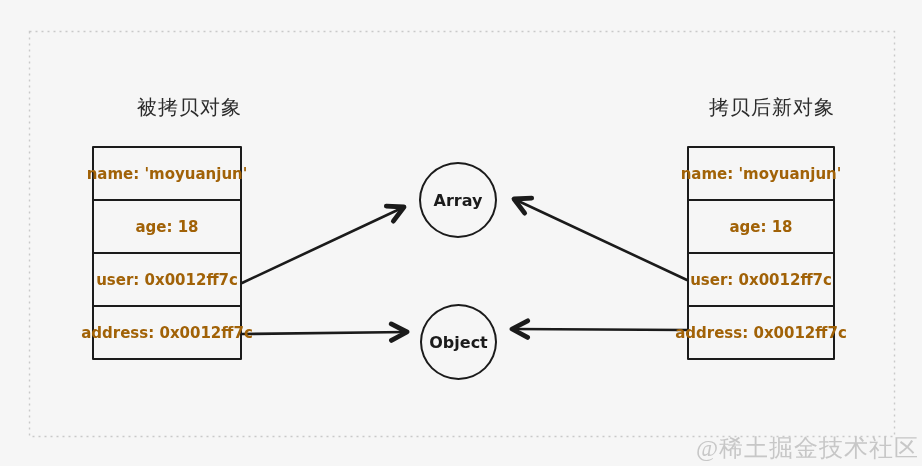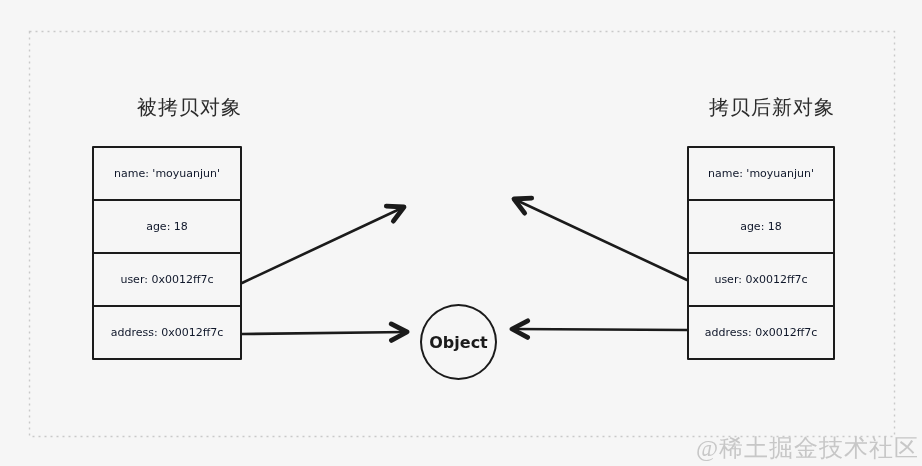--- a/index.html
+++ b/index.html
@@ -45,23 +45,23 @@
   }
   .memtable.left-table  { left: 92px;  width: 150px; }
   .memtable.right-table { left: 687px; width: 148px; }
   .memtable .mrow {
     flex: 1;
     display: flex;
     align-items: center;
     justify-content: center;
     border-bottom: 2.5px solid #1b1b1b;
     font-family: "DejaVu Sans", sans-serif;
-    font-weight: 400;
-    font-size: 11px;
-    color: #0f172a;
+    font-weight: 700;
+    font-size: 15px;
+    color: #a16207;
     white-space: nowrap;
   }
   .memtable .mrow:last-child { border-bottom: none; }
 
   .ref-node {
     position: absolute;
     box-sizing: border-box;
     border: 2.5px solid #1b1b1b;
     border-radius: 50%;
     background: #f6f6f6;
@@ -118,18 +118,19 @@
     <div class="mrow">address: 0x0012ff7c</div>
   </div>
 
   <div class="memtable right-table">
     <div class="mrow">name: 'moyuanjun'</div>
     <div class="mrow">age: 18</div>
     <div class="mrow">user: 0x0012ff7c</div>
     <div class="mrow">address: 0x0012ff7c</div>
   </div>
 
+  <div class="ref-node array-node">Array</div>
 
   <div class="ref-node object-node">Object</div>
 
   <div class="watermark">@稀土掘金技术社区</div>
 
 </div>
 
 </body></html>

